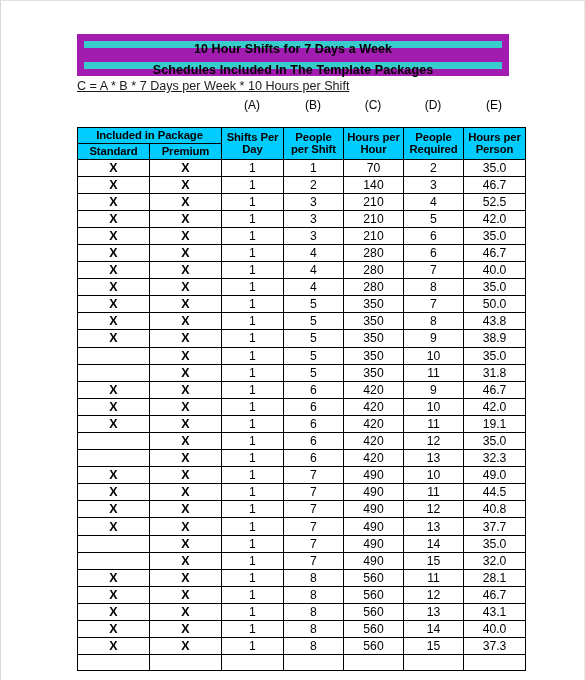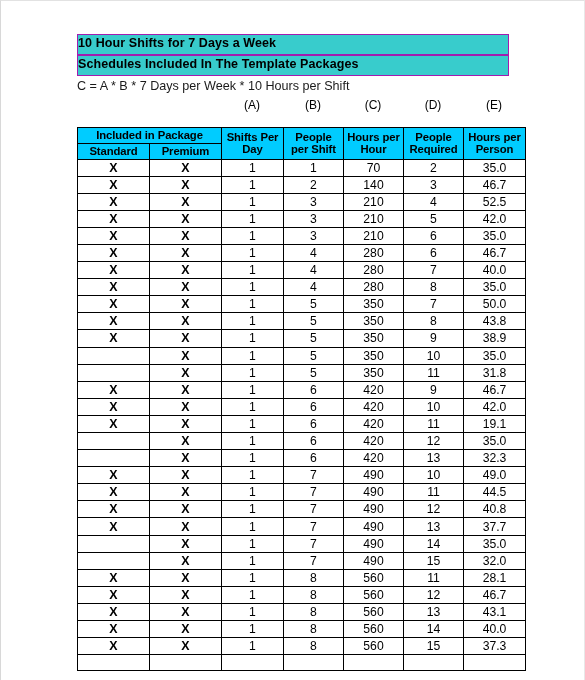--- a/index.html
+++ b/index.html
@@ -27,39 +27,40 @@
     overflow: hidden;
   }
   #sheet {
     position: absolute;
     left: 76px;
     top: 33px;
     width: 432px;
   }
   .banner {
     background: #38cccc;
-    border: 1px solid #a21caf;
+    border: 7px solid #a21caf;
     box-sizing: border-box;
+    text-align: center;
     font-weight: bold;
     color: #000000;
     font-size: 12.5px;
     line-height: 17px;
     height: 21px;
     letter-spacing: .1px;
   }
   .banner.second {
     font-size: 12.5px;
   }
   .formulas {
     margin-top: 3px;
     color: #1a1a1a;
     font-size: 12.6px;
     line-height: 15.5px;
   }
-  .formula-line { white-space: pre; }
+  .formula-line { white-space: pre; text-decoration: underline; }
 
   .colletters {
     position: relative;
     height: 17px;
     margin-top: 3px;
   }
   .colletter {
     position: absolute;
     top: 0;
     text-align: center;

